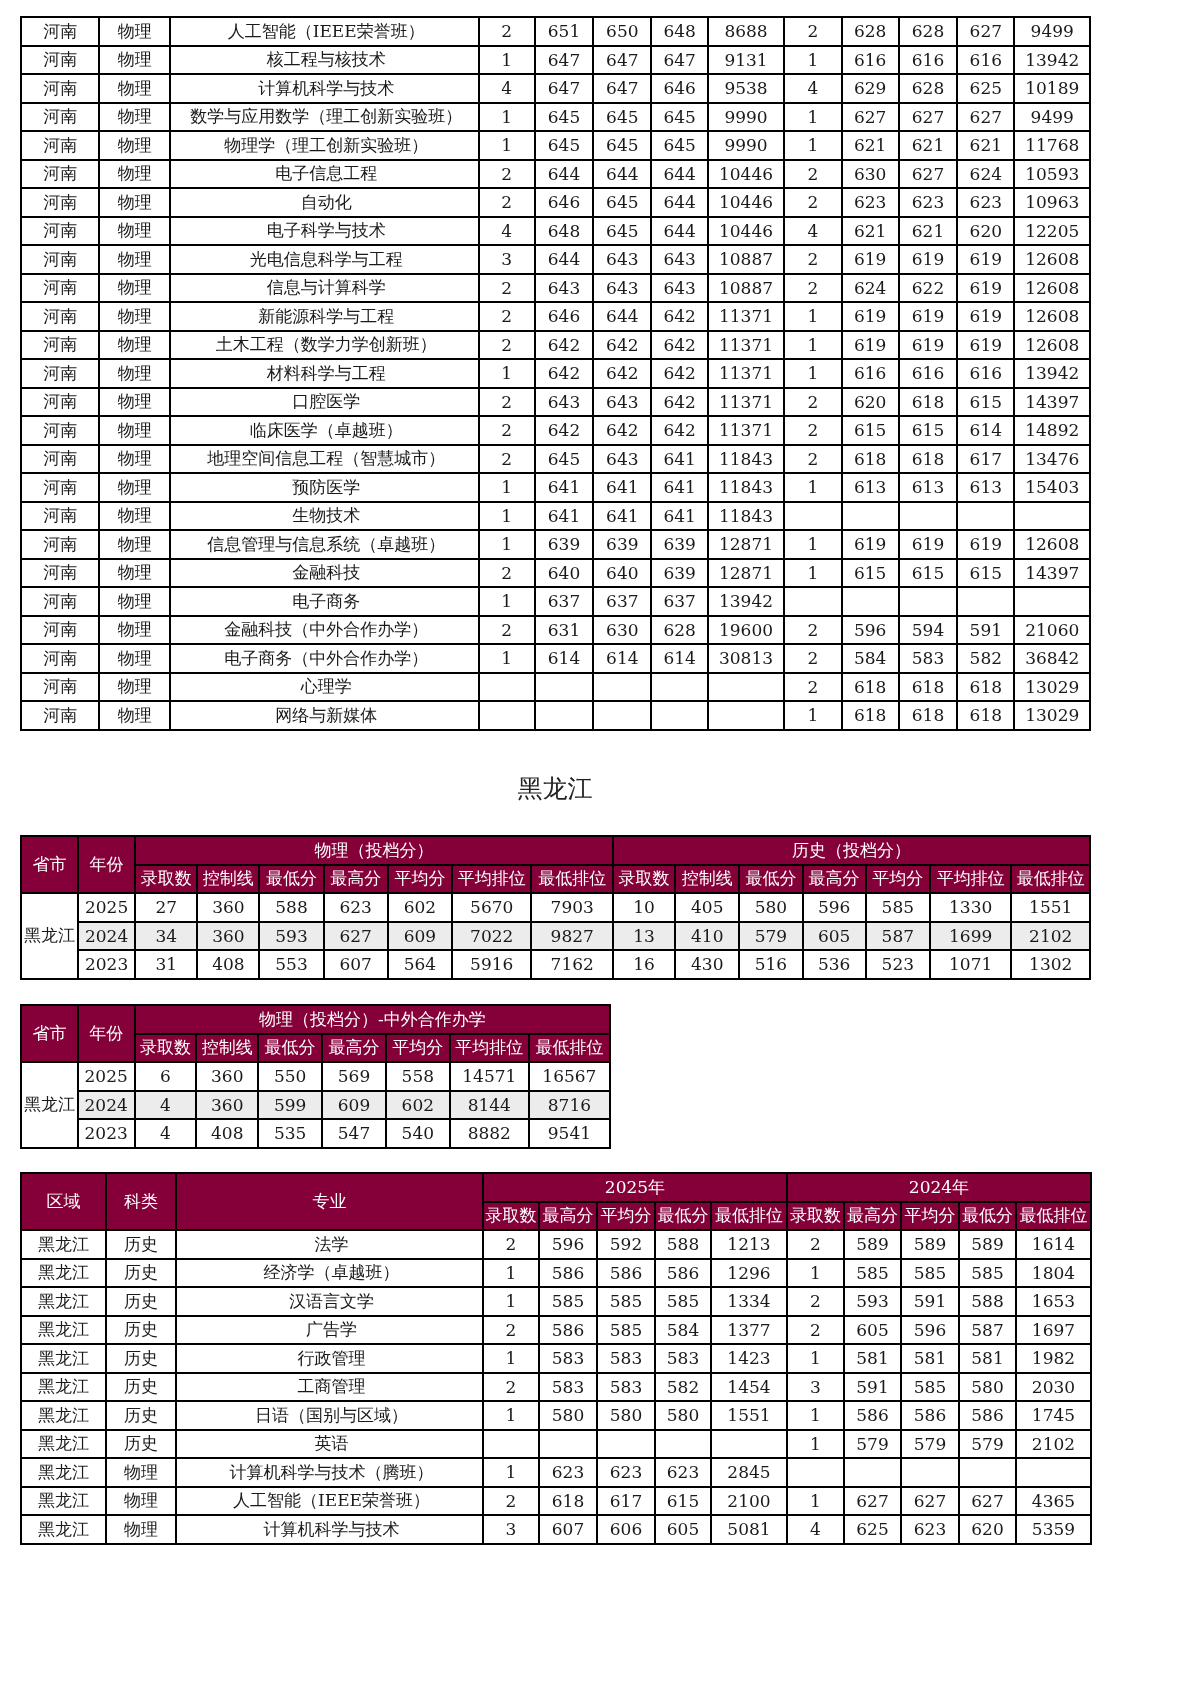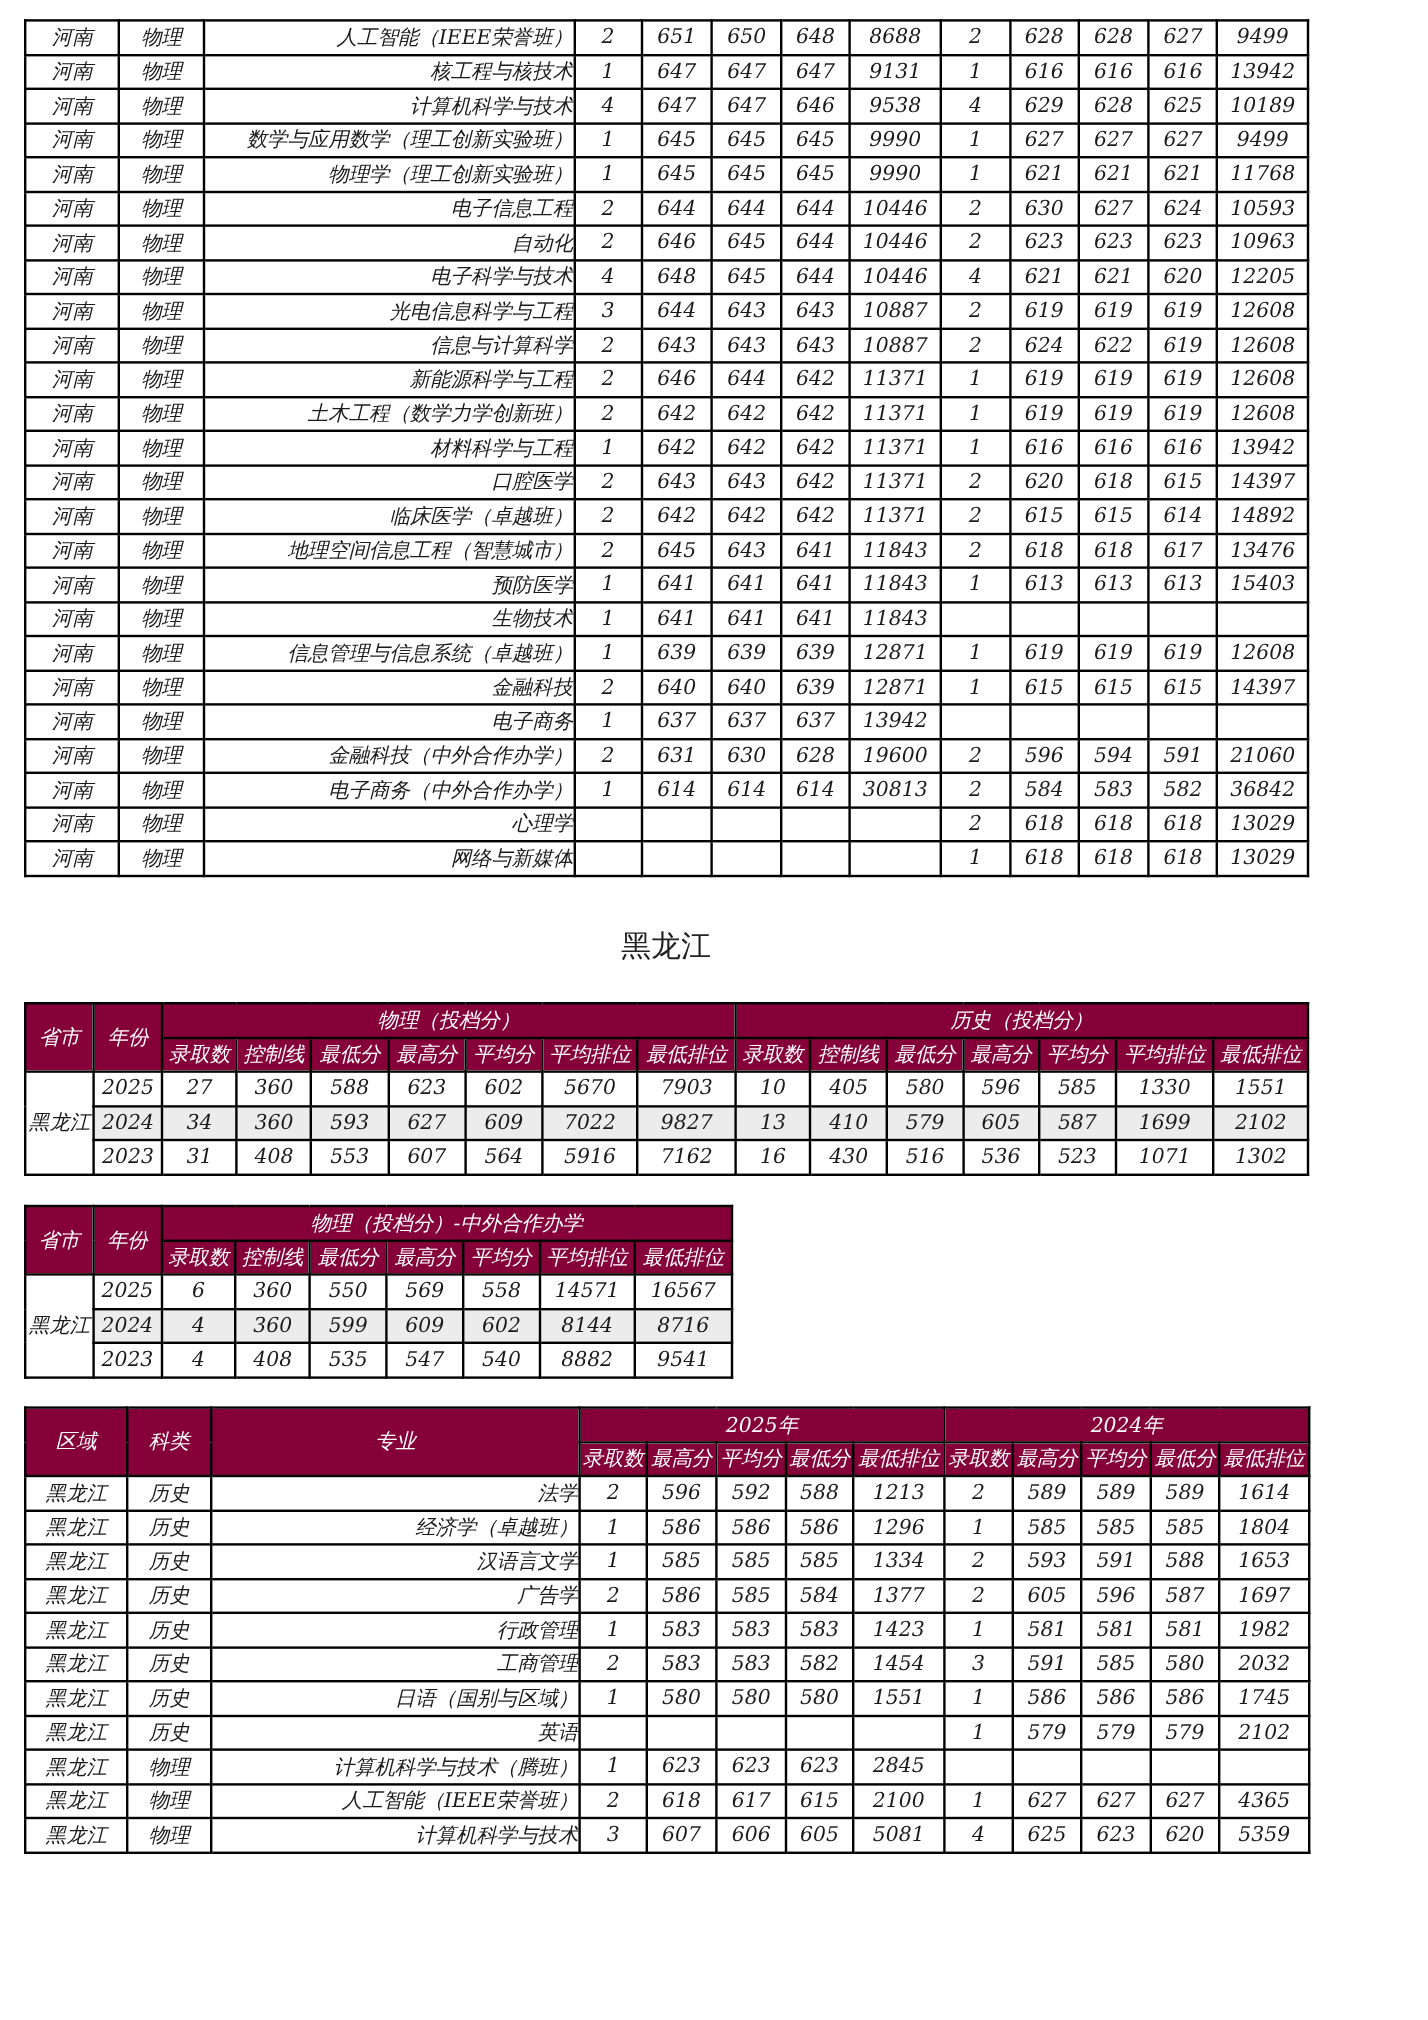--- a/index.html
+++ b/index.html
@@ -1,21 +1,21 @@
 <!DOCTYPE html>
 <html><head>
 <meta charset="utf-8">
 <style>
   html, body { margin: 0; padding: 0; background: #ffffff; }
   body { width: 1190px; height: 1683px; position: relative; overflow: hidden;
          font-family: "DejaVu Serif", "Liberation Serif", serif; color: #1a1a1a; }
-  table { border-collapse: collapse; position: absolute; table-layout: fixed; font-style: italic; }
+  table { border-collapse: collapse; position: absolute; table-layout: fixed; }
   td, th { border: 2px solid #000; font-size: 17px; font-weight: normal; padding: 0;
            text-align: center; white-space: nowrap; overflow: hidden; }
-  td.major { text-align: right; padding-left: 4px; }
+  td.major { text-align: center; padding-left: 4px; }
   .hdr th { background: #850038; color: #ffffff; border-color: #000; }
   .alt td { background: #ececec; }
   .prov-cell { background: #ffffff !important; }
   #t-henan { left: 20px; top: 16px; width: 1071px; }
   #t-henan tr { height: 28.5px; }
   .section-title { position: absolute; left: 0; width: 1110px; top: 772px; text-align: center;
                    font-family: "DejaVu Sans", "Liberation Sans", sans-serif; font-size: 25px; color: #222; }
   #t-hlj1 { left: 20px; top: 835px; width: 1071px; }
   #t-hlj1 tr { height: 28.5px; }
   #t-hlj2 { left: 20px; top: 1004px; width: 591px; }
@@ -705,21 +705,21 @@
         <td class="major">工商管理</td>
         <td>2</td>
         <td>583</td>
         <td>583</td>
         <td>582</td>
         <td>1454</td>
         <td>3</td>
         <td>591</td>
         <td>585</td>
         <td>580</td>
-        <td>2032</td>
+        <td>2030</td>
       </tr>
       <tr>
         <td>黑龙江</td>
         <td>历史</td>
         <td class="major">日语（国别与区域）</td>
         <td>1</td>
         <td>580</td>
         <td>580</td>
         <td>580</td>
         <td>1551</td>

